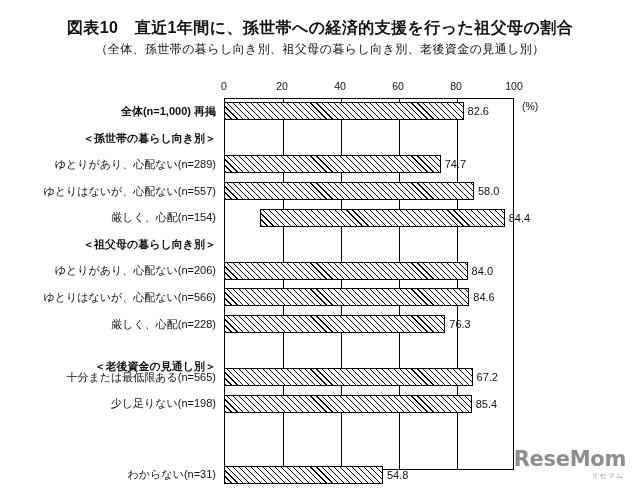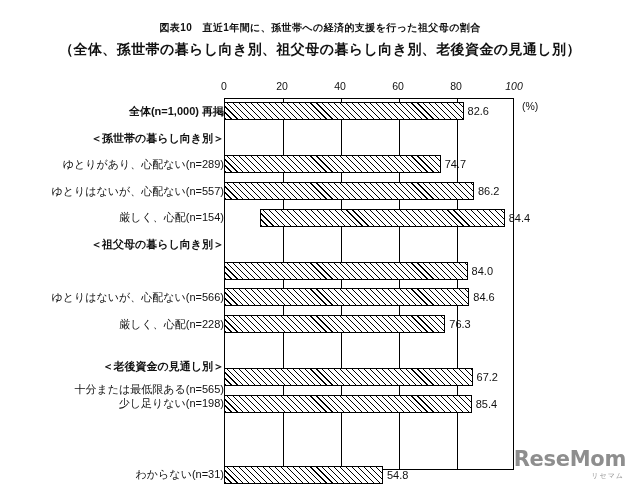--- a/index.html
+++ b/index.html
@@ -23,29 +23,29 @@
 
   
   .title-block {
     position: absolute;
     left: 0;
     top: 18px;
     width: 640px;
     text-align: center;
   }
   .title-line1 {
-    font-size: 10px;
+    font-size: 16px;
     font-weight: bold;
     letter-spacing: 0.4px;
     line-height: 20px;
     white-space: nowrap;
   }
   .title-line2 {
-    font-size: 14px;
-    font-weight: bold;
+    font-size: 12px;
+    font-weight: normal;
     letter-spacing: 0.4px;
     line-height: 22px;
     white-space: nowrap;
   }
 
   
   .chart-area {
     position: absolute;
     left: 24px;
     top: 80px;
@@ -106,21 +106,21 @@
     height: 372px;
   }
   .row {
     position: absolute;
     left: 0;
     width: 592px;
     height: 28.6px;
   }
   .row-label {
     position: absolute;
-    left: 8px;
+    left: 0;
     top: 0;
     width: 192px;
     height: 28.6px;
     line-height: 28.6px;
     text-align: right;
     font-size: 11px;
     white-space: nowrap;
     color: #111;
   }
   .row-label.bold {
@@ -193,21 +193,21 @@
   </div>
 
   <div class="chart-area">
 
     <div class="axis-ticks">
         <div class="tick-label" style="left: 0px;">0</div>
         <div class="tick-label" style="left: 58px;">20</div>
         <div class="tick-label" style="left: 116px;">40</div>
         <div class="tick-label" style="left: 174px;">60</div>
         <div class="tick-label" style="left: 232px;">80</div>
-        <div class="tick-label" style="left: 290px; font-style: italic;">100</div>
+        <div class="tick-label" style="left: 290px;">100</div>
       </div>
     <div class="pct-label">(%)</div>
 
     <div class="plot-box">
       <div class="vgrid" style="left:58px"></div>
       <div class="vgrid" style="left:116px"></div>
       <div class="vgrid" style="left:174px"></div>
       <div class="vgrid" style="left:232px"></div>
     </div>
 
@@ -227,35 +227,36 @@
           <div class="row-label" style="height: 26.5714px; line-height: 26.5714px;">ゆとりがあり、心配ない(n=289)</div>
           <div class="bar-wrap" style="height: 26.5714px;">
             <div class="bar" style="width: 216.63px; top: 4.28571px;"></div>
             <div class="bar-value" style="left: 220.63px; top: 4.28571px;">74.7</div>
           </div>
         </div>
         <div class="row" style="top: 79.7143px; height: 26.5714px;">
           <div class="row-label" style="height: 26.5714px; line-height: 26.5714px;">ゆとりはないが、心配ない(n=557)</div>
           <div class="bar-wrap" style="height: 26.5714px;">
             <div class="bar" style="width: 249.98px; top: 4.28571px;"></div>
-            <div class="bar-value" style="left: 253.98px; top: 4.28571px;">86.2</div>
+            <div class="bar-value" style="left: 253.98px; top: 4.28571px;">58.0</div>
           </div>
         </div>
         <div class="row" style="top: 106.286px; height: 26.5714px;">
           <div class="row-label" style="height: 26.5714px; line-height: 26.5714px;">厳しく、心配(n=154)</div>
           <div class="bar-wrap" style="height: 26.5714px; margin-left: 36px;">
             <div class="bar" style="width: 244.76px; top: 4.28571px;"></div>
             <div class="bar-value" style="left: 248.76px; top: 4.28571px;">84.4</div>
           </div>
         </div>
         <div class="row" style="top: 132.857px; height: 26.5714px;">
           <div class="row-label bold" style="height: 26.5714px; line-height: 26.5714px;">＜祖父母の暮らし向き別＞</div>
           <div class="bar-wrap" style="height: 26.5714px;"></div>
         </div>
         <div class="row" style="top: 159.429px; height: 26.5714px;">
+          <div class="row-label" style="height: 26.5714px; line-height: 26.5714px;">ゆとりがあり、心配ない(n=206)</div>
           <div class="bar-wrap" style="height: 26.5714px;">
             <div class="bar" style="width: 243.6px; top: 4.28571px;"></div>
             <div class="bar-value" style="left: 247.6px; top: 4.28571px;">84.0</div>
           </div>
         </div>
         <div class="row" style="top: 186px; height: 26.5714px;">
           <div class="row-label" style="height: 26.5714px; line-height: 26.5714px;">ゆとりはないが、心配ない(n=566)</div>
           <div class="bar-wrap" style="height: 26.5714px;">
             <div class="bar" style="width: 245.34px; top: 4.28571px;"></div>
             <div class="bar-value" style="left: 249.34px; top: 4.28571px;">84.6</div>
@@ -266,21 +267,21 @@
           <div class="bar-wrap" style="height: 26.5714px; padding-left: 40px;">
             <div class="bar" style="width: 221.27px; top: 4.28571px;"></div>
             <div class="bar-value" style="left: 225.27px; top: 4.28571px;">76.3</div>
           </div>
         </div>
         <div class="row" style="top: 239.143px; height: 26.5714px;">
           <div class="row-label bold" style="height: 26.5714px; line-height: 26.5714px; margin-top: 16px;">＜老後資金の見通し別＞</div>
           <div class="bar-wrap" style="height: 26.5714px;"></div>
         </div>
         <div class="row" style="top: 265.714px; height: 26.5714px;">
-          <div class="row-label" style="height: 26.5714px; line-height: 26.5714px; margin-top: 12px;">十分または最低限ある(n=565)</div>
+          <div class="row-label" style="height: 26.5714px; line-height: 26.5714px;">十分または最低限ある(n=565)</div>
           <div class="bar-wrap" style="height: 26.5714px;">
             <div class="bar" style="width: 248.53px; top: 4.28571px;"></div>
             <div class="bar-value" style="left: 252.53px; top: 4.28571px;">67.2</div>
           </div>
         </div>
         <div class="row" style="top: 292.286px; height: 26.5714px;">
           <div class="row-label" style="height: 26.5714px; line-height: 26.5714px;">少し足りない(n=198)</div>
           <div class="bar-wrap" style="height: 26.5714px;">
             <div class="bar" style="width: 247.66px; top: 4.28571px;"></div>
             <div class="bar-value" style="left: 251.66px; top: 4.28571px;">85.4</div>

